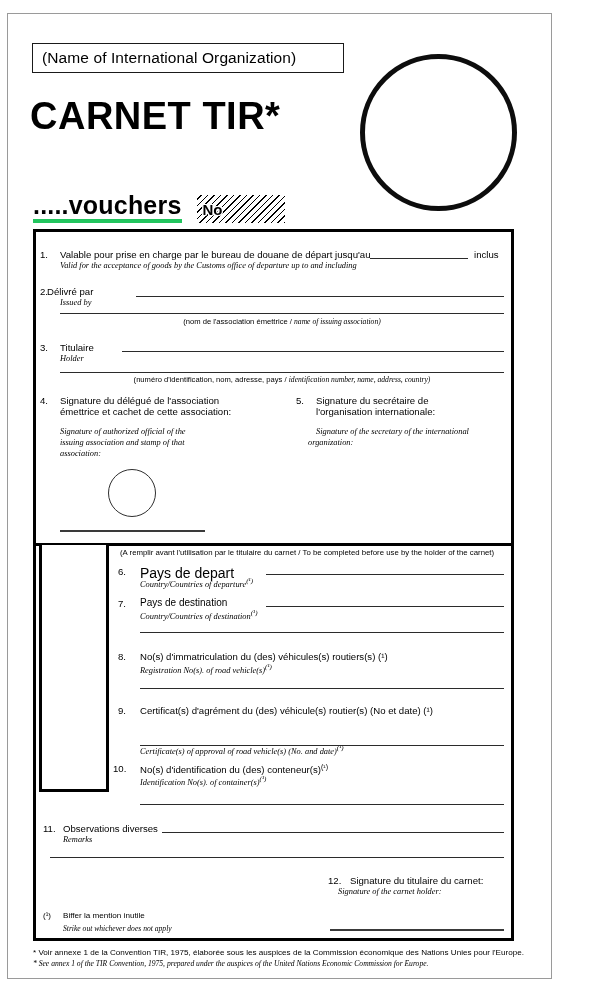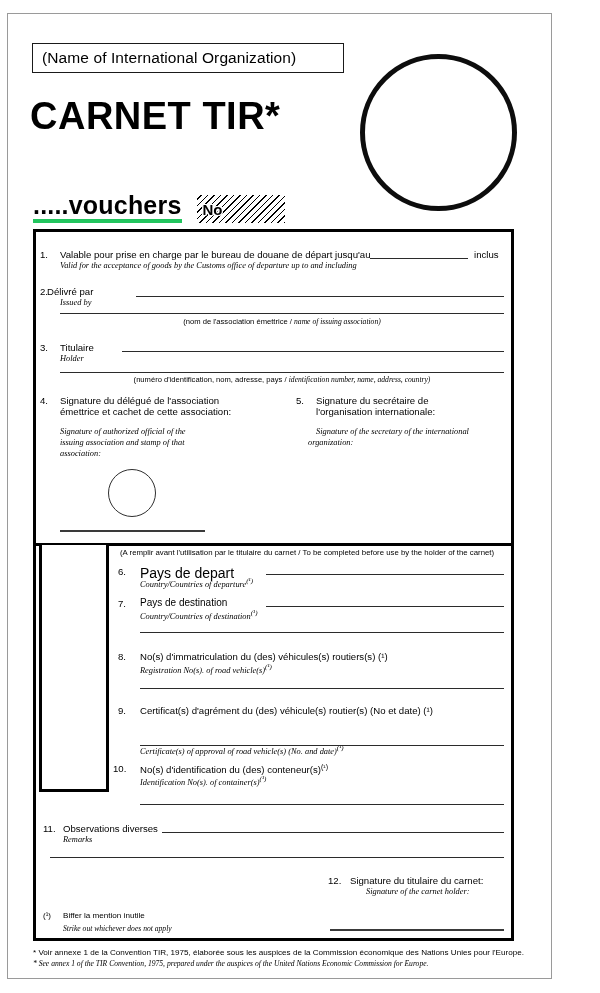--- a/index.html
+++ b/index.html
@@ -313,21 +313,21 @@
   <div class="rule" style="left:140px; top:804px; width:364px;"></div>
 
   <div class="num abs" style="left:43px; top:823px;">11.</div>
   <div class="fr abs" style="left:63px; top:823px;">Observations diverses</div>
   <div class="en abs" style="left:63px; top:835px;">Remarks</div>
   <div class="rule" style="left:162px; top:832px; width:342px;"></div>
   <div class="rule" style="left:50px; top:857px; width:454px;"></div>
 
   <div class="num abs" style="left:328px; top:875px;">12.</div>
   <div class="fr abs" style="left:350px; top:875px;">Signature du titulaire du carnet:</div>
-  <div class="en abs" style="left:366px; top:887px;">Signature of the carnet holder:</div>
+  <div class="en abs" style="left:338px; top:887px;">Signature of the carnet holder:</div>
   <div class="rule-thick" style="left:330px; top:929px; width:174px;"></div>
 
   <div class="abs" style="left:43px; top:911px; font-size:8px;">(¹)</div>
   <div class="note-fr" style="left:63px; top:911px;">Biffer la mention inutile</div>
   <div class="note-en" style="left:63px; top:924px;">Strike out whichever does not apply</div>
 
   <div class="note-fr" style="left:33px; top:948px;">* Voir annexe 1 de la Convention TIR, 1975, élaborée sous les auspices de la Commission économique des Nations Unies pour l'Europe.</div>
   <div class="note-en" style="left:33px; top:959px;">* See annex 1 of the TIR Convention, 1975, prepared under the auspices of the United Nations Economic Commission for Europe.</div>
 
 </div>

